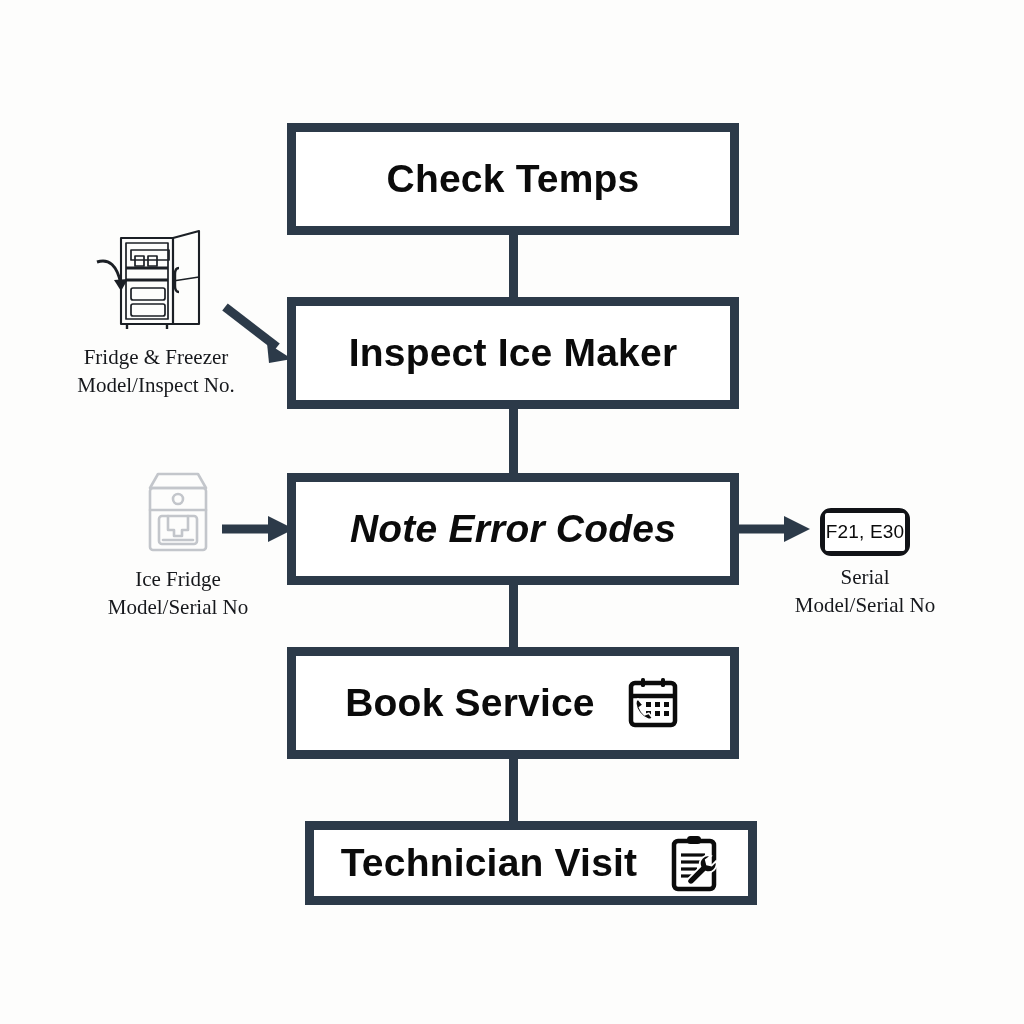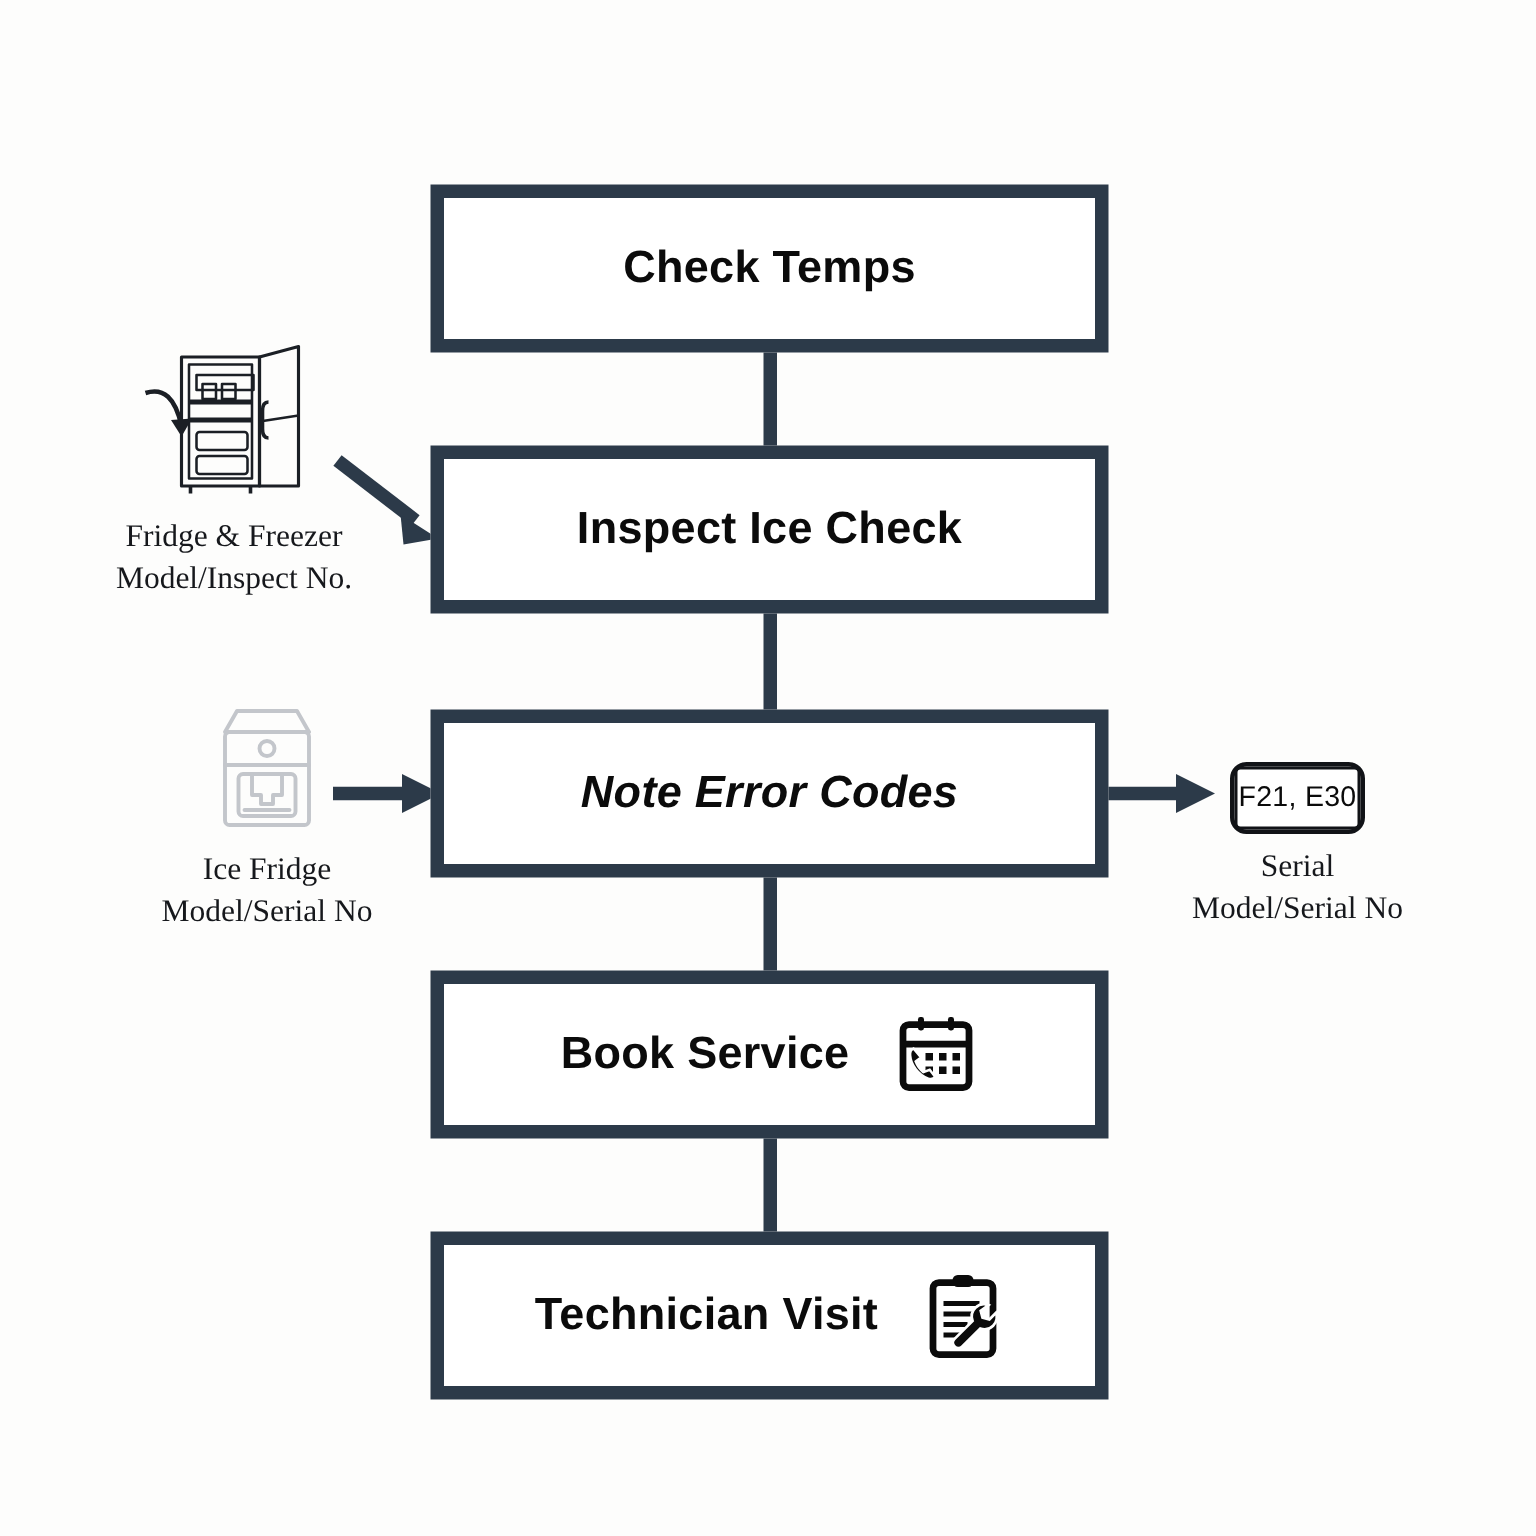--- a/index.html
+++ b/index.html
@@ -32,32 +32,32 @@
     z-index: 4;
   }
   .flow-box .box-inner {
     display: flex;
     align-items: center;
     justify-content: center;
     gap: 30px;
     width: 100%;
   }
   .flow-label {
-    font-size: 30px;
+    font-size: 39px;
     font-weight: bold;
     color: #0b0b0b;
     letter-spacing: 0.2px;
     white-space: nowrap;
   }
 
   .box-1 { left: 287px; top: 123px;  width: 452px; height: 112px; }
   .box-2 { left: 287px; top: 297px;  width: 452px; height: 112px; }
   .box-3 { left: 287px; top: 473px;  width: 452px; height: 112px; font-style: italic; }
   .box-4 { left: 287px; top: 647px;  width: 452px; height: 112px; align-items: center; }
-  .box-5 { left: 287px; top: 821px;  width: 452px; height: 112px; }
+  .box-5 { left: 305px; top: 821px;  width: 452px; height: 84px; }
 
   
   .v-connector {
     position: absolute;
     left: 509px;
     width: 9px;
     background: #2c3a49;
     z-index: 2;
   }
   .vc-1 { top: 231px; height: 70px; }
@@ -148,21 +148,21 @@
   <div class="v-connector vc-4"></div>
 
   <div class="flow-box box-1">
     <div class="box-inner">
       <span class="flow-label">Check Temps</span>
     </div>
   </div>
 
   <div class="flow-box box-2">
     <div class="box-inner">
-      <span class="flow-label">Inspect Ice Check</span>
+      <span class="flow-label">Inspect Ice Maker</span>
     </div>
   </div>
 
   <div class="flow-box box-3">
     <div class="box-inner">
       <span class="flow-label">Note Error Codes</span>
     </div>
   </div>
 
   <div class="flow-box box-4">

